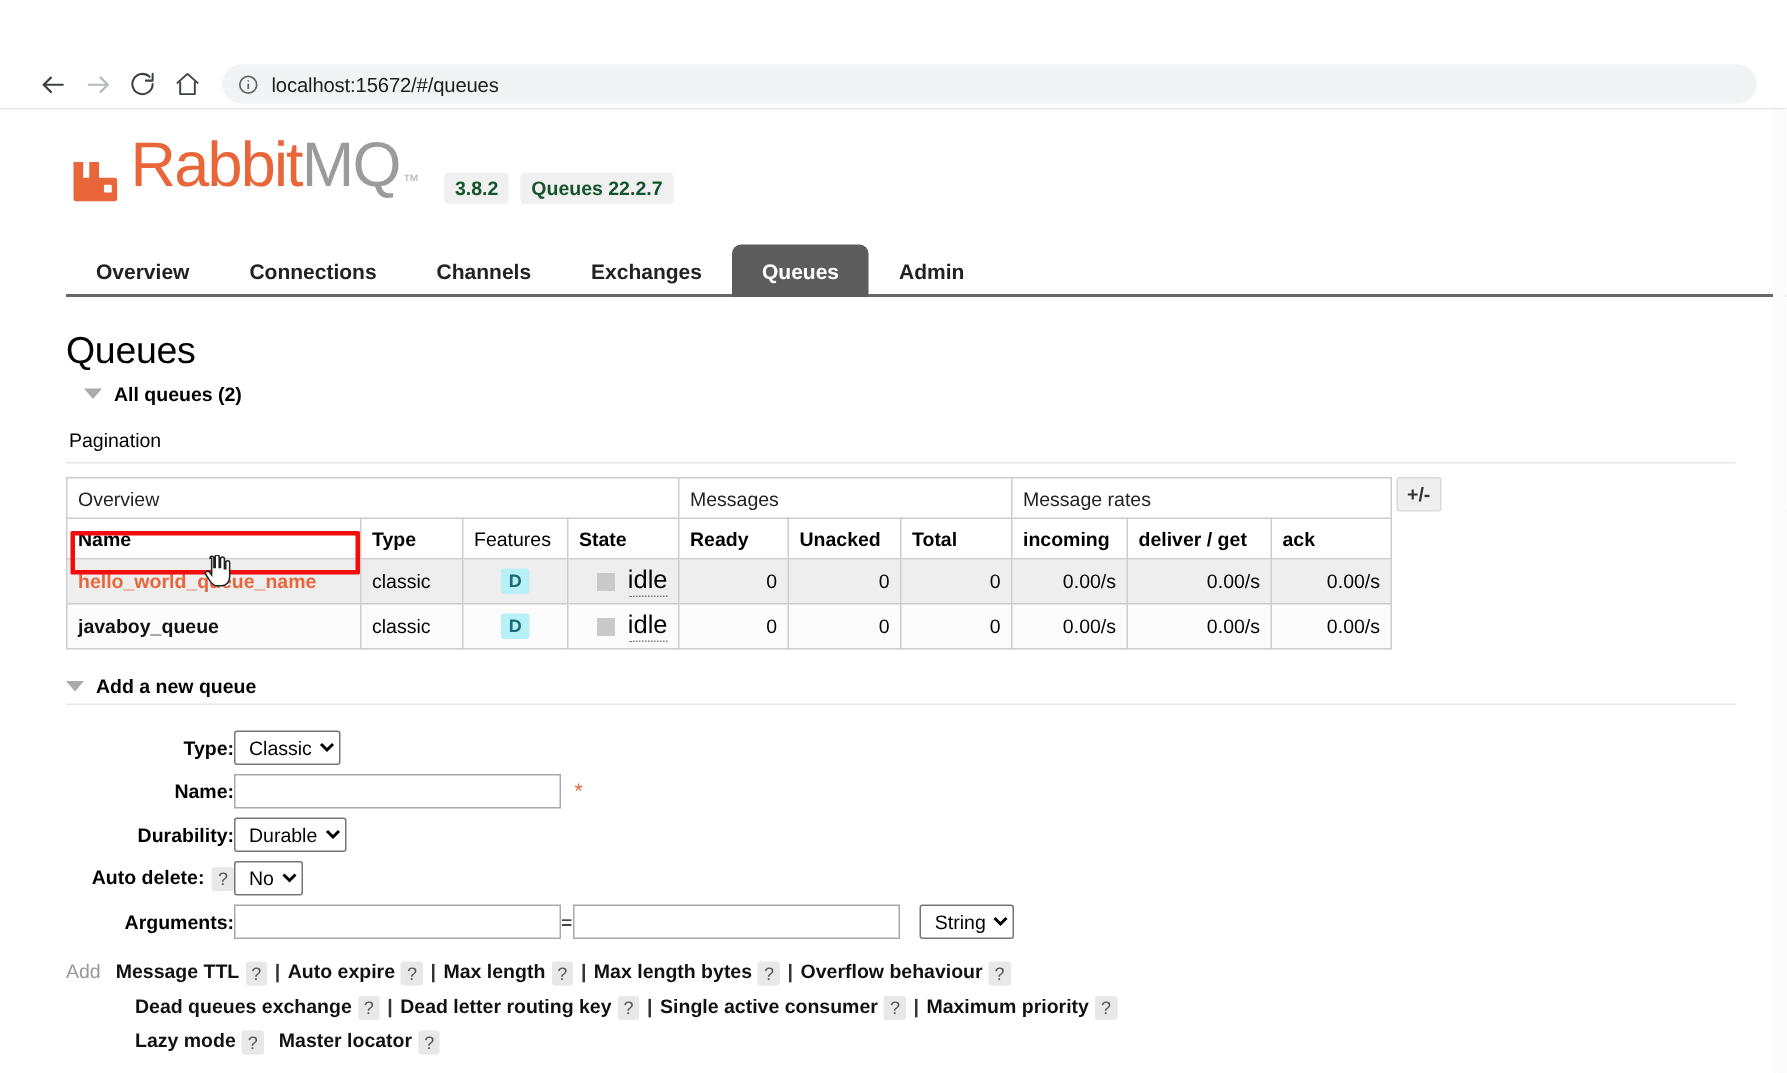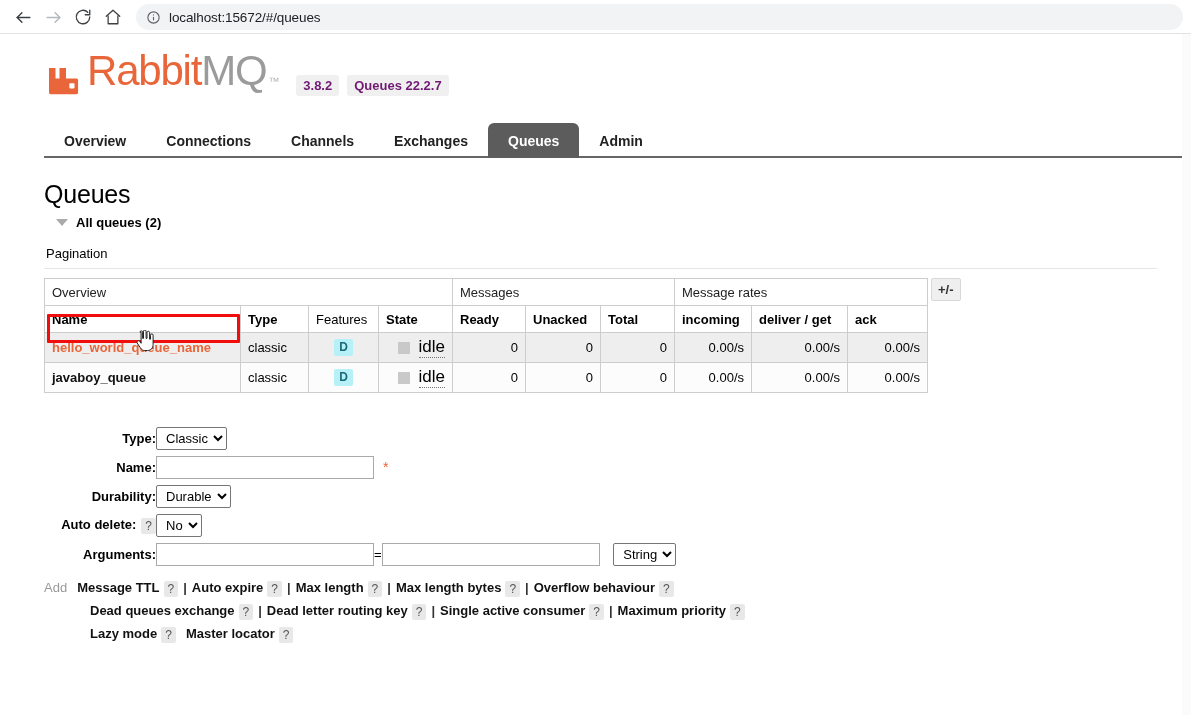--- a/index.html
+++ b/index.html
@@ -12,22 +12,23 @@
     font-size: 13px;
     color: #000;
   }
 
   
   .browser-bar {
     height: 34px;
     background: #ffffff;
     display: flex;
     align-items: center;
-    padding: 0 8px;
+    padding: 0 20px;
     position: relative;
+    margin-top: 39px;
   }
   .browser-bar::after {
     content: "";
     position: absolute;
     left: 0; right: 0; bottom: 0;
     height: 1px;
     background: #e3e3e3;
   }
   .nav-btn {
     width: 30px; height: 30px;
@@ -110,21 +111,21 @@
   .logo-text .mq { color: #9b9b9b; }
   .logo-tm {
     font-size: 11px;
     color: #b0b0b0;
     margin-left: 2px;
     vertical-align: baseline;
   }
   .ver-badges { display: flex; gap: 8px; margin-left: 18px; padding-bottom: 6px; }
   .badge {
     background: #f0f0f0;
-    color: #701a75;
+    color: #14532d;
     font-size: 13px;
     font-weight: 700;
     padding: 3px 7px;
     border-radius: 3px;
     white-space: nowrap;
   }
 
   
   .tabs {
     margin: 19px 0 0 44px;
@@ -514,20 +515,24 @@
 
       <div class="plusminus">+/-</div>
 
       <div class="annot" style="left:3px; top:45px; width:193px; height:29px;"></div>
       <svg class="cursor-hand" style="left:92px; top:61px;" viewBox="0 0 18 22">
         <path d="M4 2.2a1.3 1.3 0 0 1 2.6 0v6.2h.9V1.3a1.3 1.3 0 0 1 2.6 0v7.1h.9V2.6a1.3 1.3 0 0 1 2.6 0v6.6h.9V5.2a1.3 1.3 0 0 1 2.6 0v9.3c0 3.4-2.2 6-5.6 6H8.6c-2 0-3-1-4.2-2.6L1.2 13c-.5-.8-.2-1.6.6-2 .7-.4 1.5-.2 2 .5l1.3 1.8V2.2z" fill="#ffffff" stroke="#222" stroke-width="1"></path>
       </svg>
     </div>
 
     <div class="form-wrap">
+      <div class="form-head">
+        <span class="caret"></span>
+        <span>Add a new queue</span>
+      </div>
 
       <table class="form">
         <tbody>
             <tr>
           <td class="lbl">Type:</td>
           <td>
             <select class="mini">
               <option>Classic</option>
             </select>
           </td>

